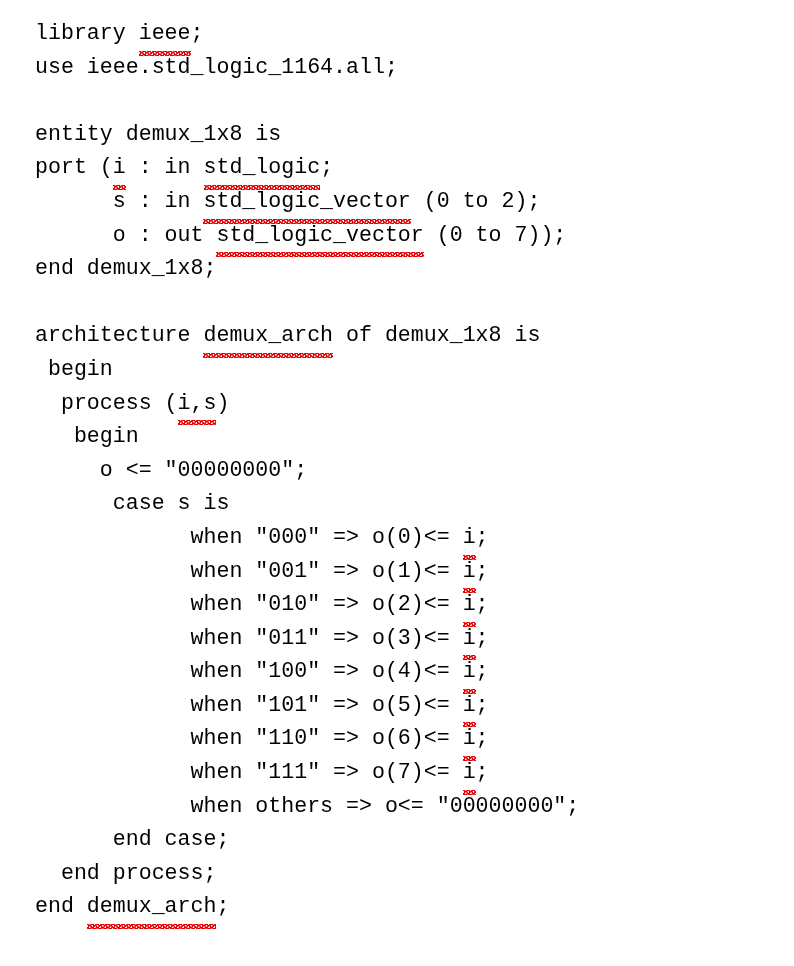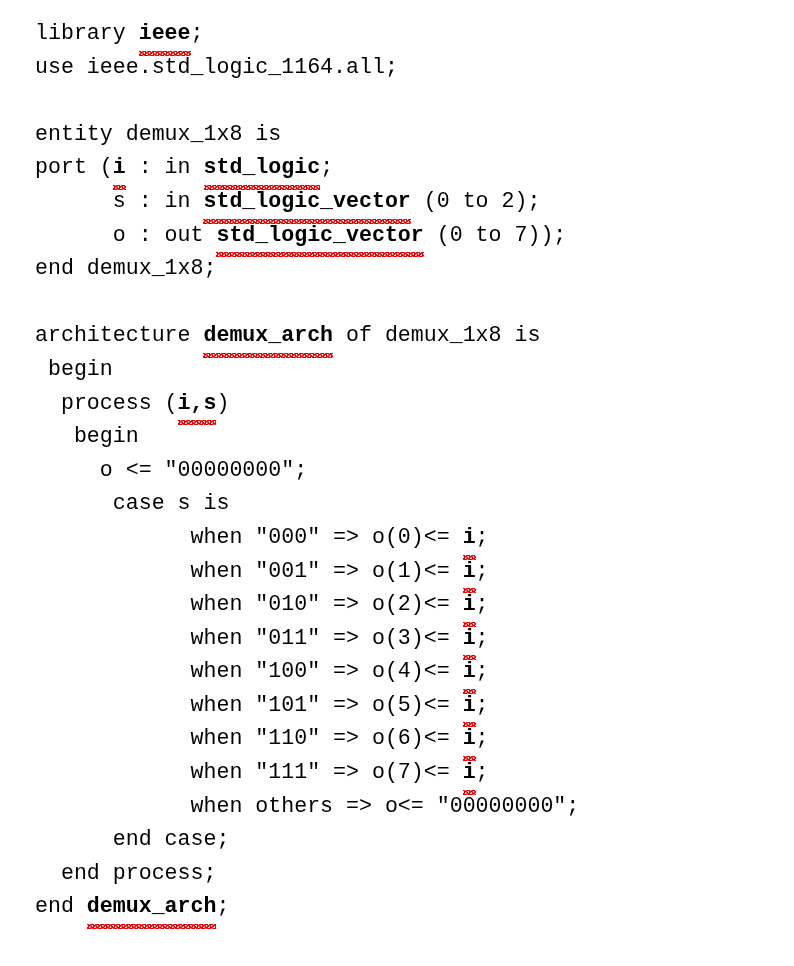--- a/index.html
+++ b/index.html
@@ -69,21 +69,20 @@
         #e60000 0px, #e60000 1.3px, rgba(255,255,255,0) 1.3px, rgba(255,255,255,0) 2.6px),
       repeating-linear-gradient(45deg,
         #e60000 0px, #e60000 1.3px, rgba(255,255,255,0) 1.3px, rgba(255,255,255,0) 2.6px);
     background-size: 5.2px 5px, 5.2px 5px;
     background-position: 0 0, 2.6px 0;
     background-repeat: repeat-x, repeat-x;
     pointer-events: none;
   }
   .sp {
     background-image: none;
-    font-weight: bold;
   }
 </style>
 </head>
 <body>
 
 <div id="code-document">
   <div id="code-listing"><span class="code-line">library <span class="sp">ieee</span>;</span><span class="code-line">use ieee.std_logic_1164.all;</span><span class="code-line blank">​</span><span class="code-line">entity demux_1x8 is</span><span class="code-line">port (<span class="sp">i</span> : in <span class="sp">std_logic</span>;</span><span class="code-line">      s : in <span class="sp">std_logic_vector</span> (0 to 2);</span><span class="code-line">      o : out <span class="sp">std_logic_vector</span> (0 to 7));</span><span class="code-line">end demux_1x8;</span><span class="code-line blank">​</span><span class="code-line">architecture <span class="sp">demux_arch</span> of demux_1x8 is</span><span class="code-line"> begin</span><span class="code-line">  process (<span class="sp">i,s</span>)</span><span class="code-line">   begin</span><span class="code-line">     o &lt;= "00000000";</span><span class="code-line">      case s is</span><span class="code-line">            when "000" =&gt; o(0)&lt;= <span class="sp">i</span>;</span><span class="code-line">            when "001" =&gt; o(1)&lt;= <span class="sp">i</span>;</span><span class="code-line">            when "010" =&gt; o(2)&lt;= <span class="sp">i</span>;</span><span class="code-line">            when "011" =&gt; o(3)&lt;= <span class="sp">i</span>;</span><span class="code-line">            when "100" =&gt; o(4)&lt;= <span class="sp">i</span>;</span><span class="code-line">            when "101" =&gt; o(5)&lt;= <span class="sp">i</span>;</span><span class="code-line">            when "110" =&gt; o(6)&lt;= <span class="sp">i</span>;</span><span class="code-line">            when "111" =&gt; o(7)&lt;= <span class="sp">i</span>;</span><span class="code-line">            when others =&gt; o&lt;= "00000000";</span><span class="code-line">      end case;</span><span class="code-line">  end process;</span><span class="code-line">end <span class="sp">demux_arch</span>;</span></div>
 </div>
 
 </body></html>

